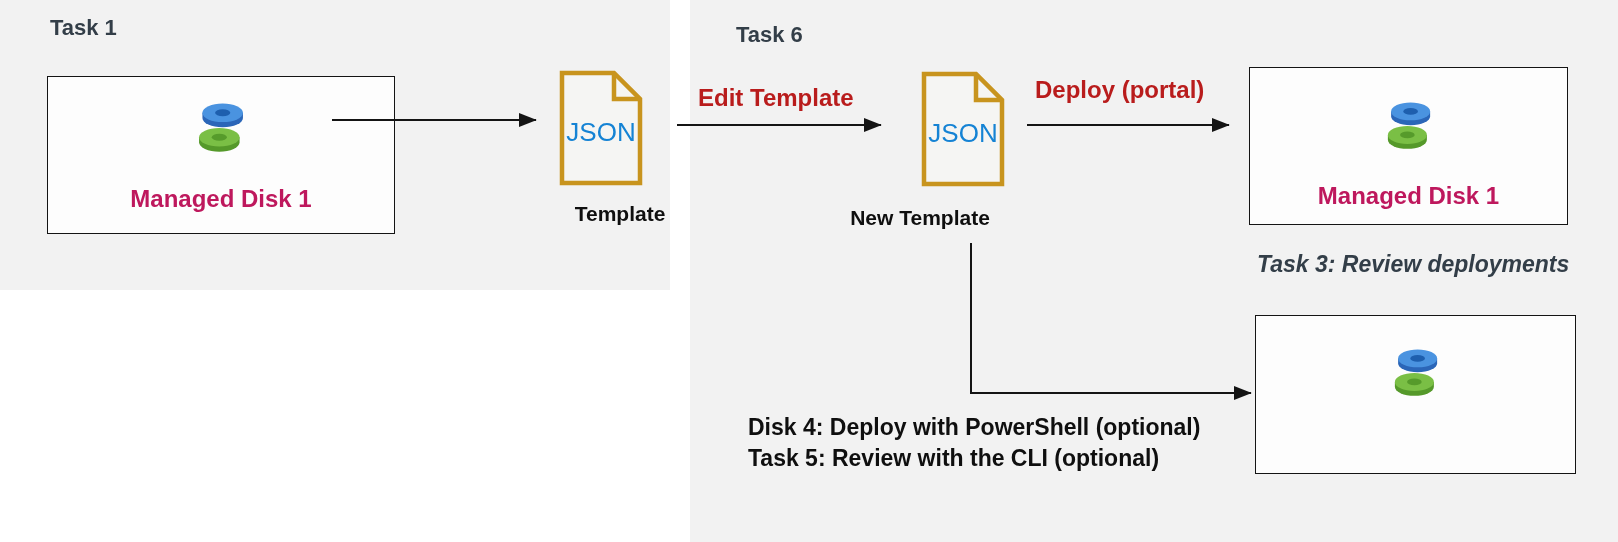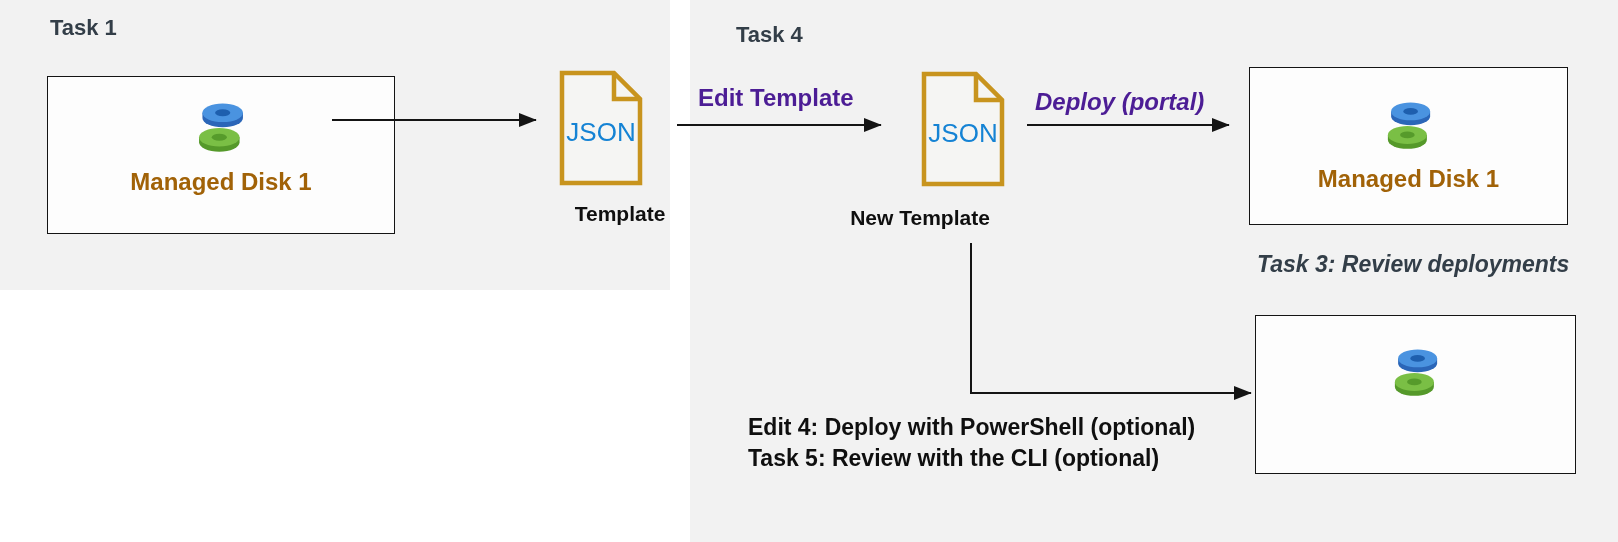--- a/index.html
+++ b/index.html
@@ -14,30 +14,30 @@
     position:absolute;font-size:22px;font-weight:bold;color:#333e48;
     white-space:nowrap;
   }
   .node-box{
     position:absolute;background:#fdfdfd;border:1.5px solid #141414;
     display:flex;flex-direction:column;align-items:center;
     box-sizing:border-box;
   }
   .node-box .disk-wrap{margin-top:28px;line-height:0;}
   .node-label{
-    font-size:24px;font-weight:bold;color:#a16207;margin-top:13px;
+    font-size:24px;font-weight:bold;color:#be185d;margin-top:30px;
     white-space:nowrap;
   }
   .file-icon{position:absolute;line-height:0;}
   .file-label{
     position:absolute;transform:translateX(-50%);
     font-size:21px;font-weight:bold;color:#0f0f0f;white-space:nowrap;
   }
   .arrow-label{
-    position:absolute;font-size:24px;font-weight:bold;color:#4c1d95;
+    position:absolute;font-size:24px;font-weight:bold;color:#b91c1c;
     white-space:nowrap;
   }
   .note{
     position:absolute;font-size:23px;font-weight:bold;white-space:nowrap;
   }
   .note.slate{color:#333e48;}
   .note.black{color:#0f0f0f;line-height:31px;}
   #connectors{
     position:absolute;left:0;top:0;width:1618px;height:542px;
     pointer-events:none;z-index:10;
@@ -45,21 +45,21 @@
 </style>
 </head>
 <body>
 
 <div id="canvas">
 
   <div id="panel-left" class="panel"></div>
   <div id="panel-right" class="panel"></div>
 
   <div class="heading" style="left:50px;top:15px;">Task 1</div>
-  <div class="heading" style="left:736px;top:22px;">Task 4</div>
+  <div class="heading" style="left:736px;top:22px;">Task 6</div>
 
   <div class="node-box" style="left:47px;top:76px;width:348px;height:158px;">
     <div class="disk-wrap" style="margin-top:24px;">
       <svg width="54" height="54" viewBox="0 0 64 62" aria-hidden="true">
         <g>
           <path d="M10,13 v6 a24,11 0 0,0 48,0 v-6 z" fill="#2b66b8"></path>
           <ellipse cx="34" cy="13" rx="24" ry="11" fill="#4a93e0"></ellipse>
           <ellipse cx="34" cy="13" rx="9" ry="4.2" fill="#1e5fae"></ellipse>
         </g>
         <g>
@@ -85,21 +85,21 @@
 
   <div class="file-icon" style="left:919px;top:69px;">
     <svg width="88" height="120" viewBox="0 0 88 120">
       <path d="M5,5 H57 L83,31 V115 H5 Z" fill="#f5f5f3" stroke="#c8941e" stroke-width="4.5" stroke-linejoin="miter"></path>
       <path d="M57,5 V31 H83" fill="none" stroke="#c8941e" stroke-width="4.5"></path>
       <text x="44" y="73" text-anchor="middle" font-size="26" fill="#1583d4" font-family="Liberation Sans, sans-serif">JSON</text>
     </svg>
   </div>
   <div class="file-label" style="left:920px;top:206px;">New Template</div>
 
-  <div class="arrow-label" style="left:1035px;top:88px;font-style:italic;">Deploy (portal)</div>
+  <div class="arrow-label" style="left:1035px;top:76px;">Deploy (portal)</div>
 
   <div class="node-box" style="left:1249px;top:67px;width:319px;height:158px;">
     <div class="disk-wrap" style="margin-top:32px;">
       <svg width="52" height="52" viewBox="0 0 64 62" aria-hidden="true">
         <g>
           <path d="M10,13 v6 a24,11 0 0,0 48,0 v-6 z" fill="#2b66b8"></path>
           <ellipse cx="34" cy="13" rx="24" ry="11" fill="#4a93e0"></ellipse>
           <ellipse cx="34" cy="13" rx="9" ry="4.2" fill="#1e5fae"></ellipse>
         </g>
         <g>
@@ -125,21 +125,21 @@
         <g>
           <path d="M6,42 v6 a24,11 0 0,0 48,0 v-6 z" fill="#55992a"></path>
           <ellipse cx="30" cy="42" rx="24" ry="11" fill="#7abf45"></ellipse>
           <ellipse cx="30" cy="42" rx="9" ry="4.2" fill="#569b2b"></ellipse>
         </g>
       </svg>
     </div>
   </div>
 
   <div class="note black" style="left:748px;top:412px;">
-    <div>Edit 4: Deploy with PowerShell (optional)</div>
+    <div>Disk 4: Deploy with PowerShell (optional)</div>
     <div>Task 5: Review with the CLI (optional)</div>
   </div>
 
   <svg id="connectors">
     <defs>
       <marker id="ah" markerWidth="10" markerHeight="8" refX="8.6" refY="3.5" orient="auto">
         <path d="M0,0 L9,3.5 L0,7 Z" fill="#141414"></path>
       </marker>
     </defs>
     <line x1="332" y1="120" x2="536" y2="120" stroke="#141414" stroke-width="2" marker-end="url(#ah)"></line>

